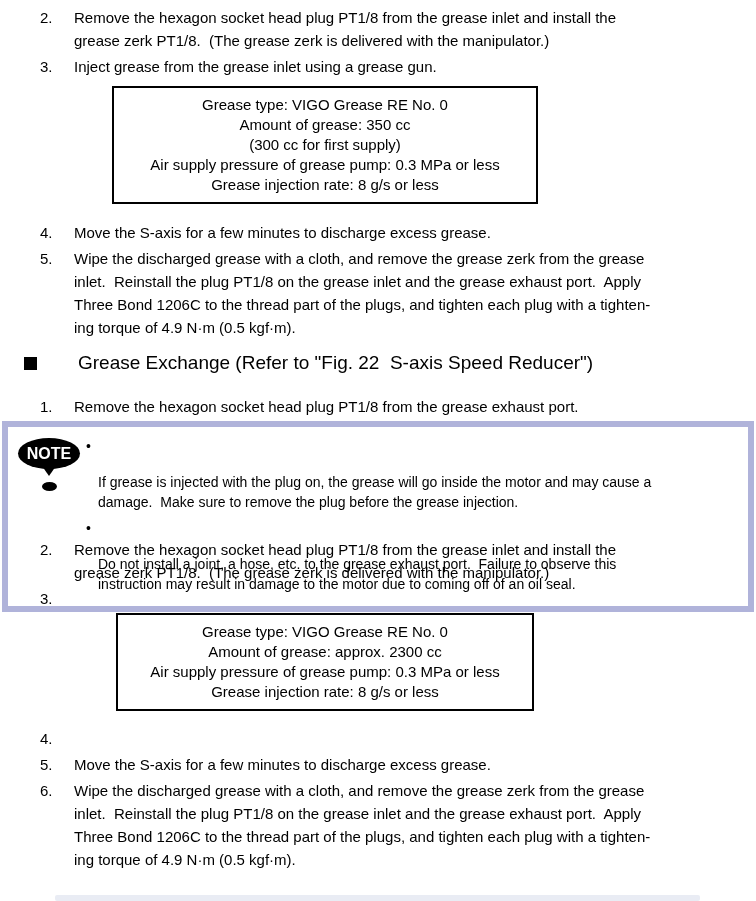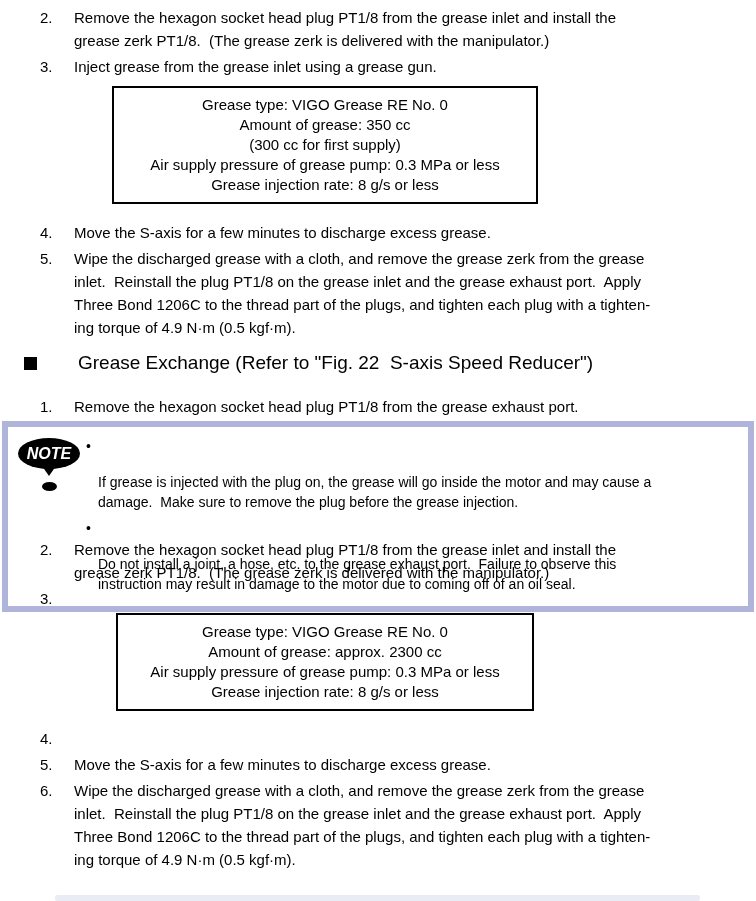--- a/index.html
+++ b/index.html
@@ -38,21 +38,21 @@
 
   
   .notebox {
     left: 2px; width: 752px;
     border: 6px solid #b0b3da;
     background: #fff;
     display: flex;
     padding: 6px 8px 6px 4px;
     box-sizing: border-box;
   }
-  .noteicon { flex: 0 0 74px; width: 74px; display: flex; flex-direction: column; align-items: center; padding-top: 5px; font-style: italic; }
+  .noteicon { flex: 0 0 74px; width: 74px; display: flex; flex-direction: column; align-items: center; padding-top: 5px; }
   .bubble {
     width: 62px; height: 31px; background: #000; border-radius: 50%;
     color: #fff; font-weight: bold; font-size: 16px;
     display: flex; align-items: center; justify-content: center;
   }
   .tail {
     width: 0; height: 0; margin-top: -3px;
     border-left: 7px solid transparent; border-right: 7px solid transparent;
     border-top: 10px solid #000;
   }

